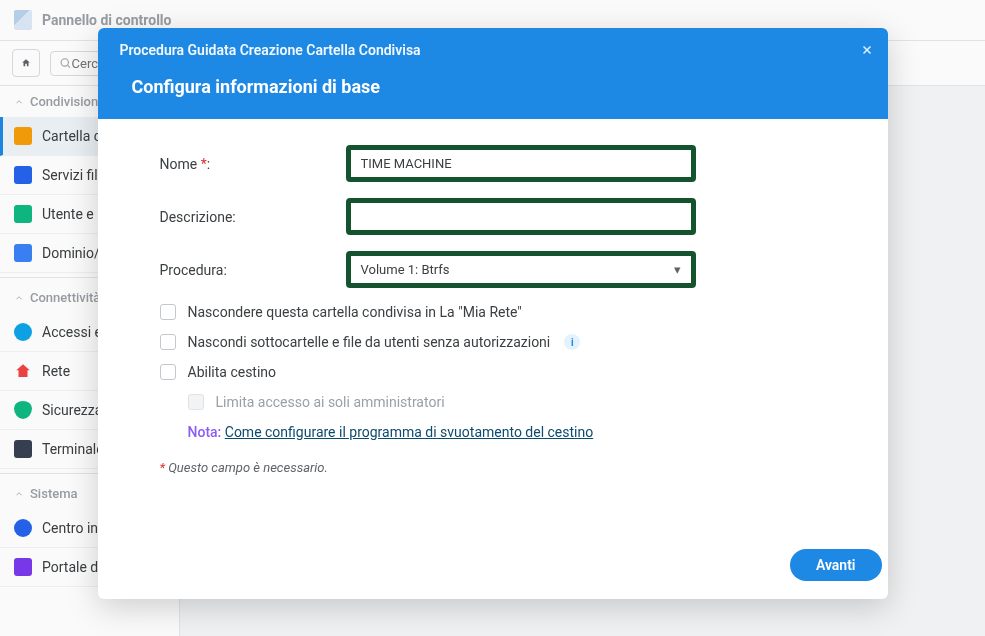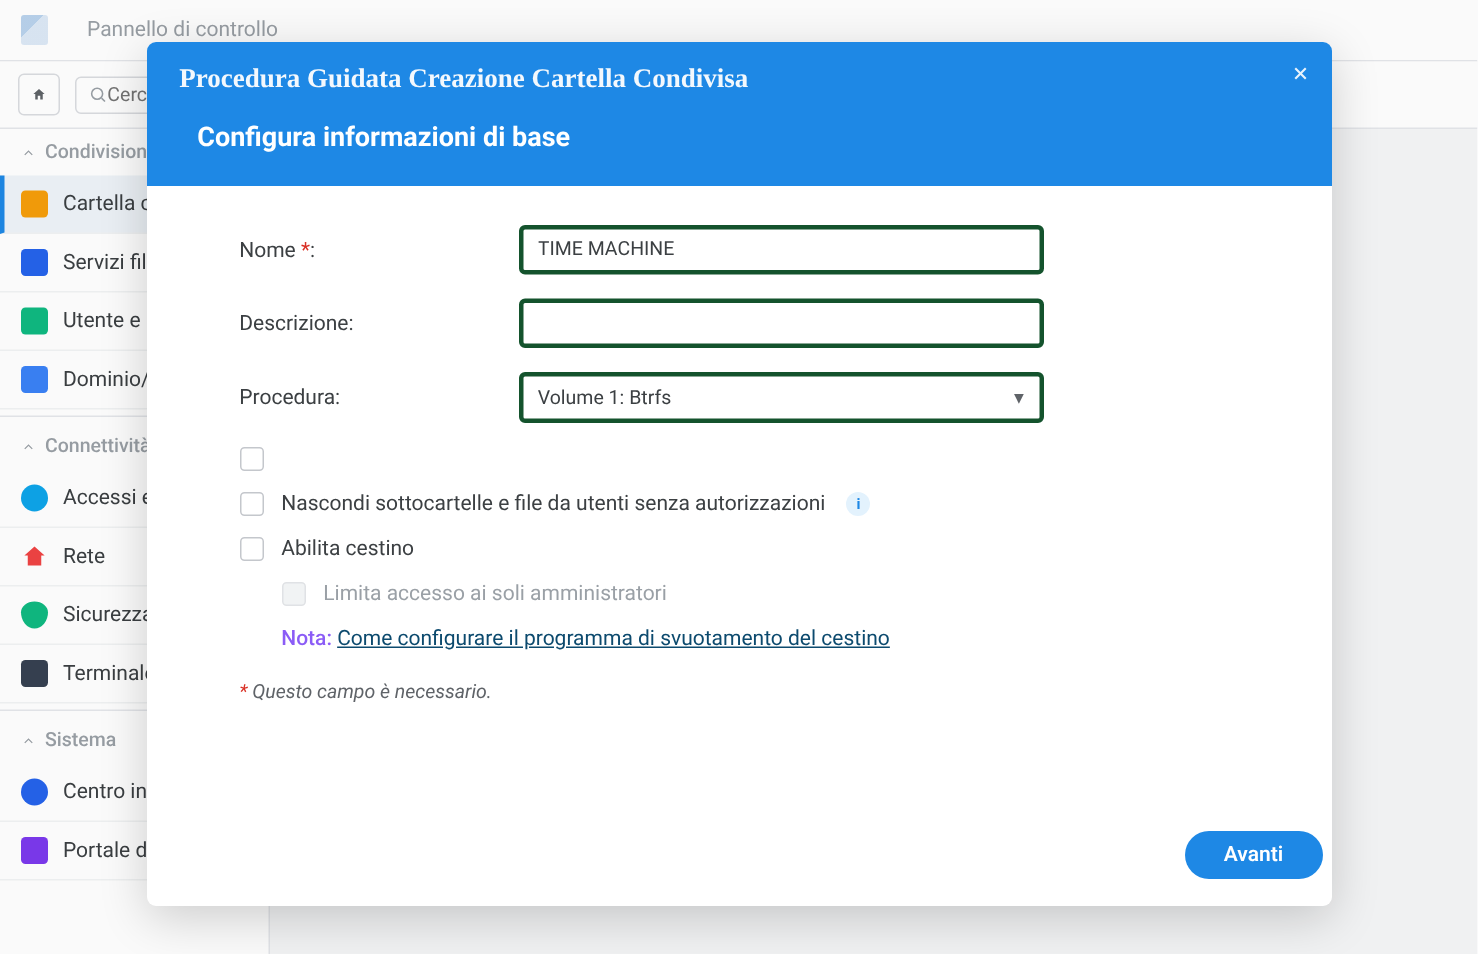--- a/index.html
+++ b/index.html
@@ -1,20 +1,20 @@
 <!DOCTYPE html>
 <html><head>
 <meta charset="utf-8">
 <style>
 * { margin: 0; padding: 0; box-sizing: border-box; font-family: -apple-system, BlinkMacSystemFont, "Segoe UI", Roboto, Arial, sans-serif; }
 body { background: #f5f6f7; width: 985px; height: 636px; overflow: hidden; position: relative; }
 
 .window-header { display: flex; align-items: center; padding: 10px 14px; background: #fff; border-bottom: 1px solid #e5e7eb; }
 .window-icon { width: 18px; height: 20px; margin-right: 10px; background: linear-gradient(135deg, #8ab5e0 40%, #c5d9ef 40%); border-radius: 2px; opacity: 0.6; }
-.window-title { color: #9aa0a6; font-weight: 400; font-size: 14px; margin-left: 16px; }
+.window-title { color: #9aa0a6; font-weight: 700; font-size: 14px; }
 
 .top-bar { display: flex; align-items: center; padding: 8px 12px; gap: 10px; background: #fff; border-bottom: 1px solid #e5e7eb; }
 .home-btn { width: 28px; height: 28px; display: flex; align-items: center; justify-content: center; border: 1px solid #dadce0; border-radius: 4px; background: #fff; }
 .search-wrap { flex: 1; display: flex; align-items: center; border: 1px solid #dadce0; border-radius: 4px; padding: 4px 8px; background: #fff; max-width: 140px; }
 .search-input { border: none; outline: none; font-size: 13px; width: 100%; color: #5f6368; }
 
 .sidebar { position: absolute; left: 0; top: 86px; bottom: 0; width: 180px; background: #fff; overflow: hidden; border-right: 1px solid #e5e7eb; }
 .section-head { display: flex; align-items: center; gap: 6px; padding: 8px 14px; color: #9aa0a6; font-size: 13px; font-weight: 500; cursor: pointer; }
 .chev { width: 10px; height: 10px; }
 .nav-item { display: flex; align-items: center; gap: 10px; padding: 10px 14px; color: #3c4043; font-size: 14px; cursor: pointer; border-bottom: 1px solid #f1f3f4; white-space: nowrap; overflow: hidden; }
@@ -27,29 +27,29 @@
 .ic-globe { background: #0ea5e9; border-radius: 50%; }
 .ic-shield { background: #10b981; border-radius: 50% 50% 50% 50% / 40% 40% 60% 60%; }
 .ic-terminal { background: #374151; }
 .ic-info { background: #2563eb; border-radius: 50%; }
 .ic-portal { background: #7c3aed; }
 .divider { height: 1px; background: #e5e7eb; margin: 4px 0; }
 
 .modal-backdrop { position: absolute; inset: 0; background: rgba(0,0,0,0.02); display: flex; align-items: flex-start; justify-content: center; padding-top: 28px; }
 .modal { width: 790px; background: #fff; border-radius: 6px; box-shadow: 0 8px 32px rgba(0,0,0,0.18); overflow: hidden; }
 .modal-header { background: #1e88e5; color: #fff; padding: 14px 22px 22px; position: relative; }
-.modal-title { font-size: 18px; font-weight: 600; margin-bottom: 18px; opacity: 0.95; font-family: Liberation Serif, serif; }
+.modal-title { font-size: 14px; font-weight: 600; margin-bottom: 18px; opacity: 0.95; }
 .modal-heading { font-size: 18px; font-weight: 700; padding-left: 12px; }
 .close-btn { position: absolute; right: 14px; top: 12px; color: #fff; cursor: pointer; font-size: 18px; opacity: 0.9; }
 
 .modal-body { padding: 26px 26px 8px; min-height: 420px; margin-left: 36px; }
 .form-row { display: flex; align-items: center; margin-bottom: 16px; }
 .form-label { width: 186px; color: #3c4043; font-size: 14px; }
 .req { color: #d93025; }
-.text-input, .select { flex: 1; max-width: 350px; border: 3px solid #14532d; border-radius: 4px; padding: 6px 10px; font-size: 13px; color: #3c4043; background: #fff; }
+.text-input, .select { flex: 1; max-width: 350px; border: 5px solid #14532d; border-radius: 4px; padding: 6px 10px; font-size: 13px; color: #3c4043; background: #fff; }
 .select { display: flex; justify-content: space-between; align-items: center; cursor: pointer; }
 .caret { color: #5f6368; }
 
 .check-row { display: flex; align-items: center; gap: 12px; margin-bottom: 14px; font-size: 14px; color: #3c4043; }
 .check-row.indent { margin-left: 28px; color: #9aa0a6; }
 .checkbox { width: 16px; height: 16px; border: 1.5px solid #c4c7cc; border-radius: 3px; background: #fff; flex-shrink: 0; }
 .checkbox.disabled { background: #f1f3f4; border-color: #e0e2e5; }
 .info-badge { width: 16px; height: 16px; border-radius: 50%; background: #e3f2fd; color: #1e88e5; display: inline-flex; align-items: center; justify-content: center; font-size: 10px; font-weight: 700; margin-left: 2px; }
 
 .note-row { margin-left: 28px; margin-top: 6px; margin-bottom: 20px; font-size: 14px; }
@@ -175,20 +175,21 @@
       <div class="form-row">
         <div class="form-label">Procedura:</div>
         <div class="select">
           <span>Volume 1:  Btrfs</span>
           <span class="caret">▾</span>
         </div>
       </div>
 
       <div class="check-row">
         <span class="checkbox"></span>
+        <span>Nascondere questa cartella condivisa in La "Mia Rete"</span>
       </div>
       <div class="check-row">
         <span class="checkbox"></span>
         <span>Nascondi sottocartelle e file da utenti senza autorizzazioni</span>
         <span class="info-badge">i</span>
       </div>
       <div class="check-row">
         <span class="checkbox"></span>
         <span>Abilita cestino</span>
       </div>

